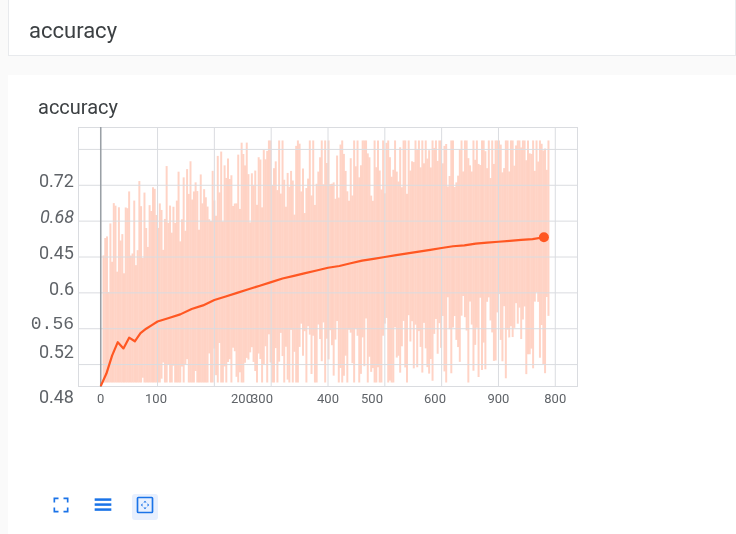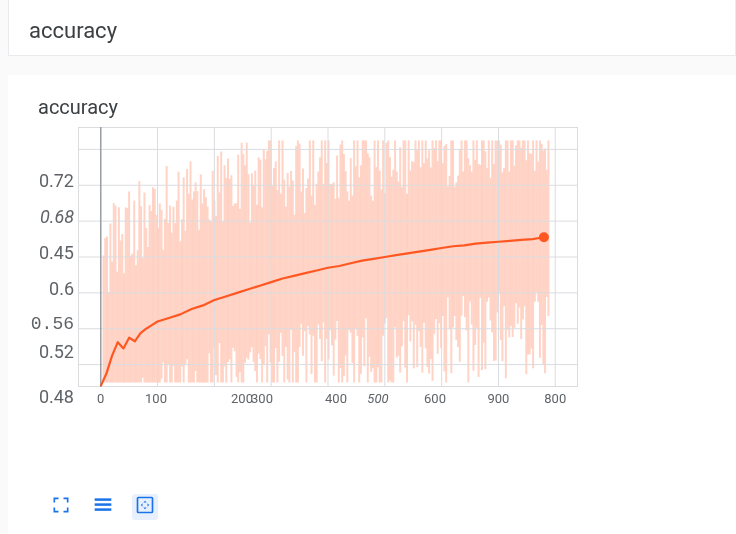--- a/index.html
+++ b/index.html
@@ -328,22 +328,22 @@
           <rect x="0.5" y="0.5" width="499" height="259" fill="none" stroke="#dadce0" stroke-width="1"></rect>
           <line x1="22.727272727272727" x2="22.727272727272727" y1="0" y2="260" stroke="#9aa0a6" stroke-width="1.5"></line>
           <path d="M22.727272727272727 259.1034482758621 L28.409090909090907 246.55172413793107 L34.090909090909086 228.62068965517244 L39.77272727272727 215.17241379310346 L45.45454545454545 221.44827586206898 L51.13636363636364 210.68965517241378 L56.81818181818181 214.27586206896552 L62.5 206.20689655172413 L68.18181818181817 201.72413793103448 L73.86363636363637 198.13793103448273 L79.54545454545455 194.55172413793102 L90.9090909090909 190.9655172413793 L102.27272727272728 187.37931034482756 L113.63636363636363 181.99999999999997 L125 178.41379310344826 L136.36363636363635 173.03448275862064 L147.72727272727275 169.44827586206893 L159.0909090909091 165.8620689655172 L170.45454545454544 162.27586206896558 L181.8181818181818 158.68965517241384 L193.1818181818182 155.10344827586212 L204.54545454545456 151.5172413793104 L215.9090909090909 148.82758620689657 L227.27272727272725 146.1379310344828 L238.63636363636365 143.448275862069 L250 140.7586206896552 L261.3636363636364 138.96551724137936 L272.7272727272727 136.27586206896552 L284.0909090909091 133.58620689655174 L295.4545454545455 131.7931034482759 L306.8181818181818 130.00000000000003 L318.1818181818182 128.20689655172416 L329.5454545454545 126.41379310344828 L340.9090909090909 124.62068965517244 L352.2727272727273 122.82758620689657 L363.6363636363636 121.0344827586207 L375 119.24137931034483 L386.3636363636364 118.34482758620689 L397.7272727272727 116.55172413793105 L409.0909090909091 115.65517241379311 L420.4545454545455 114.75862068965517 L431.8181818181818 113.86206896551724 L443.1818181818182 112.9655172413793 L454.5454545454545 112.0689655172414 L465.9090909090909 110.27586206896552 " fill="none" stroke="#ff5722" stroke-width="2.2" stroke-linejoin="round"></path>
           <circle cx="465.9090909090909" cy="110.27586206896552" r="5" fill="#ff5722"></circle>
         </svg>
       <div class="x-ticks" id="x-ticks">
           <div class="x-tick" style="left: 22.7273px;">0</div>
           <div class="x-tick" style="left: 78px;">100</div>
           <div class="x-tick" style="left: 132px; margin-left: 32px;">200</div>
           <div class="x-tick" style="left: 184px;">300</div>
-          <div class="x-tick" style="left: 258px;">400</div>
-          <div class="x-tick" style="left: 300px; font-style: italic;">500</div>
+          <div class="x-tick" style="left: 250px;">400</div>
+          <div class="x-tick" style="left: 294px;">500</div>
           <div class="x-tick" style="left: 357px;">600</div>
           <div class="x-tick" style="left: 420.455px;">900</div>
           <div class="x-tick" style="left: 477.273px;">800</div>
         </div>
     </div>
 
     <div class="toolbar">
       <div class="tool-btn" title="Toggle fullscreen">
         <span>
           <svg width="20" height="20" viewBox="0 0 24 24">

